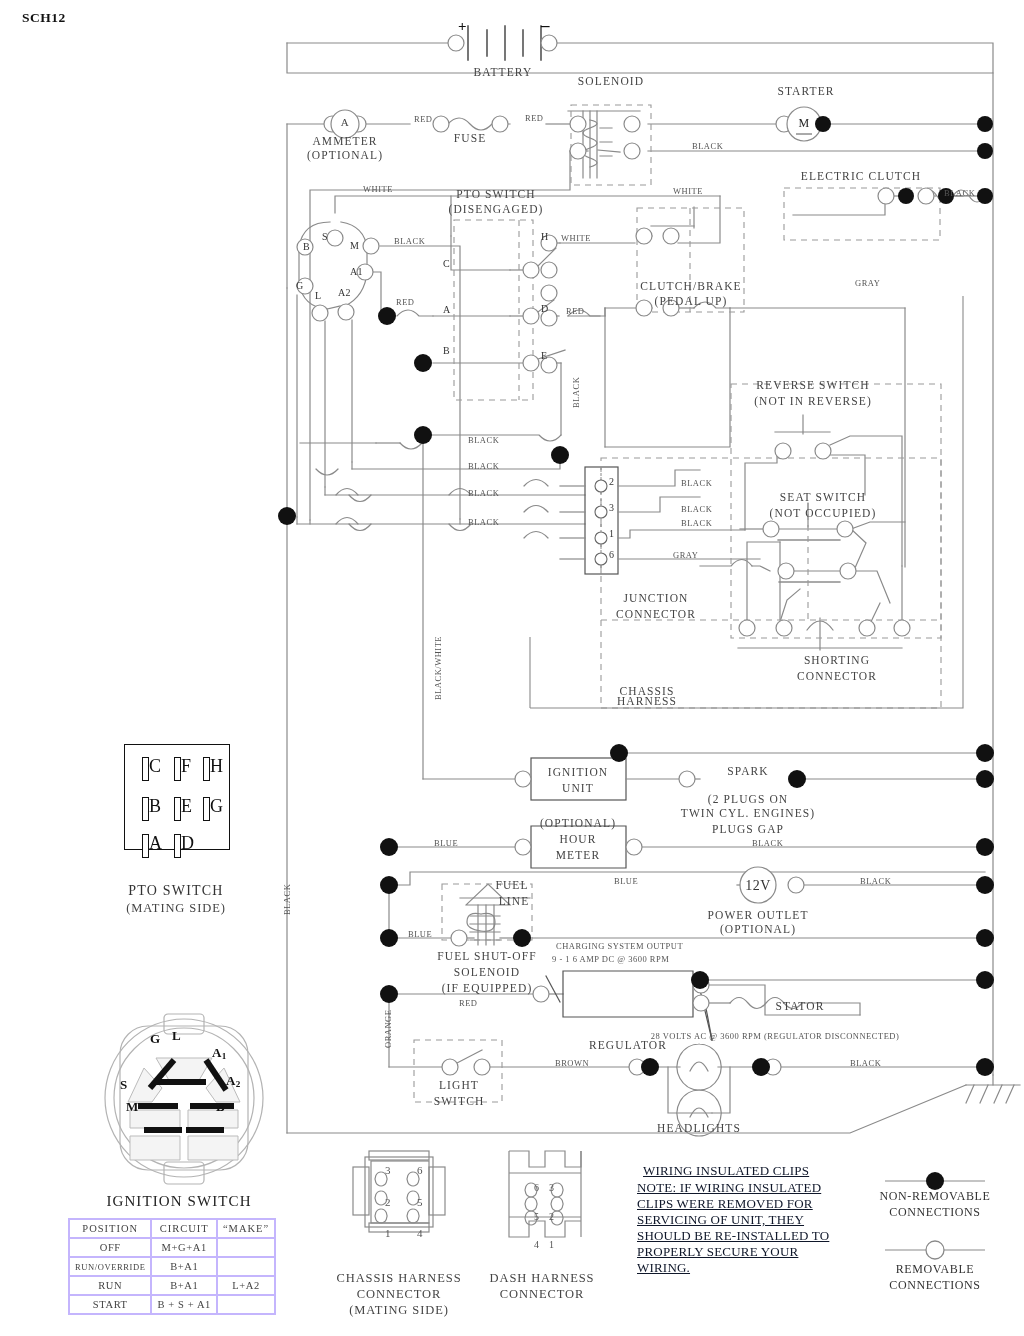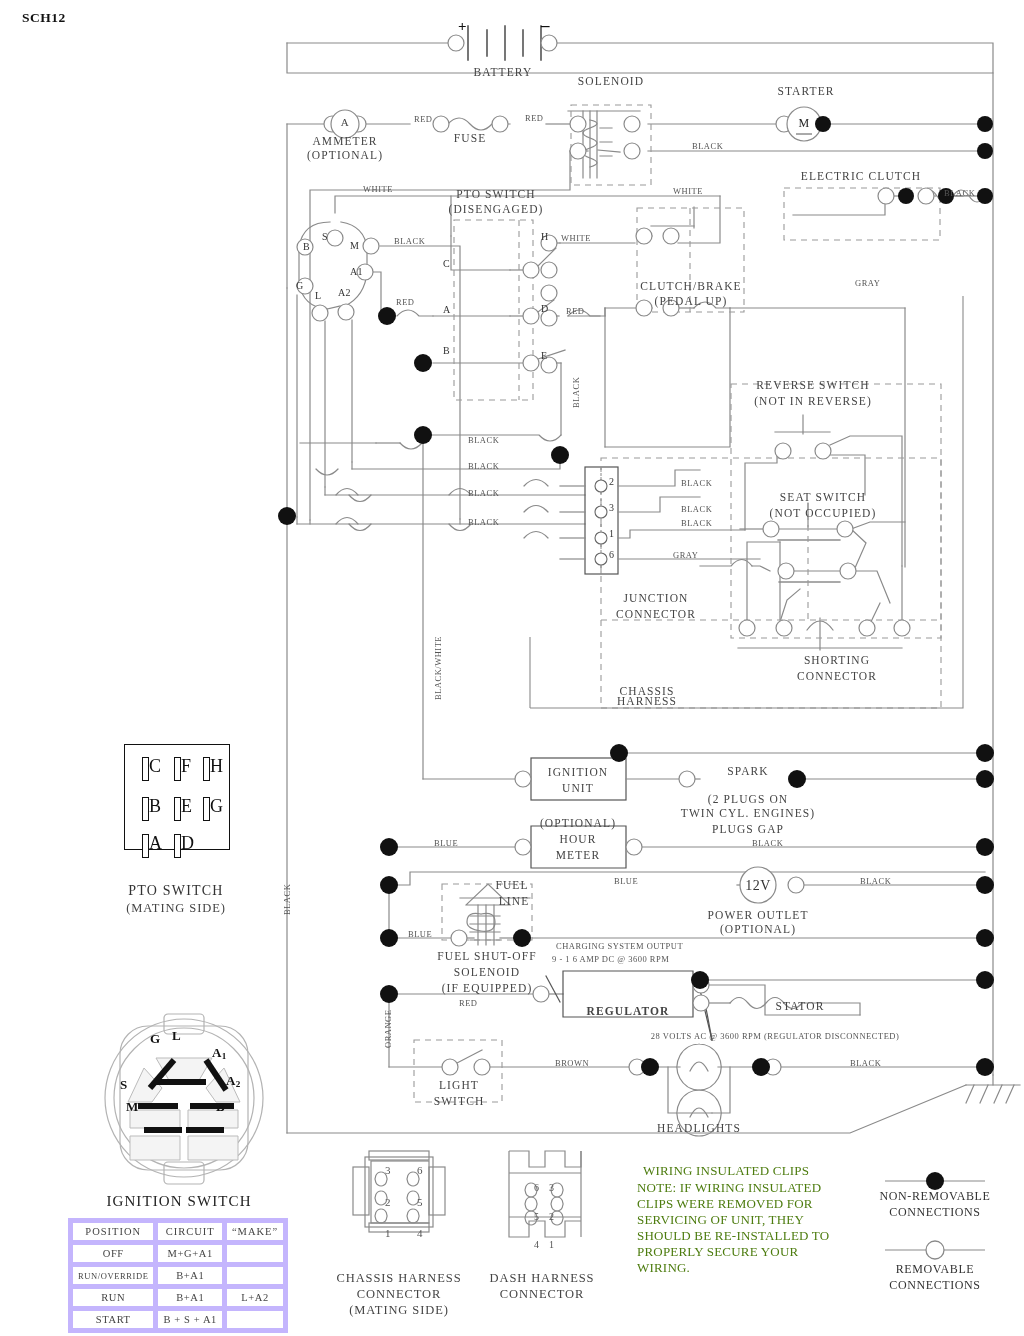--- a/index.html
+++ b/index.html
@@ -7,23 +7,23 @@
   #sheet{position:relative;width:1024px;height:1336px;background:#fff;overflow:hidden;}
   svg{position:absolute;left:0;top:0;}
   .lbl{position:absolute;font-family:"Liberation Serif",serif;color:#3a3a3a;white-space:nowrap;letter-spacing:.4px;}
   .wire-lbl{font-size:8.5px;color:#555;letter-spacing:.5px;}
   .comp-lbl{font-size:11.5px;color:#444;letter-spacing:1.1px;}
   .term{font-size:10px;color:#333;}
   .vert{transform:rotate(-90deg);transform-origin:left top;}
   .ctr{text-align:center;transform:translateX(-50%);}
   #sch{position:absolute;left:22px;top:10px;font-family:"Liberation Serif",serif;font-size:13.5px;color:#111;font-weight:bold;letter-spacing:.5px;}
   table.pos{position:absolute;border-collapse:collapse;font-family:"Liberation Serif",serif;font-size:10.5px;color:#444;}
-  table.pos td{border:5px solid #c4b5fd;padding:3px 5px;text-align:center;letter-spacing:.6px;}
+  table.pos td{border:2px solid #c4b5fd;padding:3px 5px;text-align:center;letter-spacing:.6px;}
   table.pos td.hdr{letter-spacing:1px;}
-  .note{position:absolute;font-family:"Liberation Serif",serif;font-size:13px;color:#4d7c0f;line-height:1.14;letter-spacing:.2px;}
+  .note{position:absolute;font-family:"Liberation Serif",serif;font-size:13px;color:#0f172a;line-height:1.14;letter-spacing:.2px;text-decoration:underline;}
   .legend-lbl{position:absolute;font-family:"Liberation Serif",serif;font-size:12px;color:#333;text-align:center;letter-spacing:.6px;line-height:1.15;}
   .ptoBox{position:absolute;border:1.6px solid #111;background:#fff;}
   .pin{position:absolute;font-family:"Liberation Serif",serif;font-size:18px;color:#111;}
   .pinbar{position:absolute;width:5px;background:#fff;border:1.3px solid #111;}
   .sub{font-size:.7em;vertical-align:-.25em;}
 </style>
 </head>
 <body>
 
 <div id="sheet">
@@ -489,21 +489,21 @@
 <div class="lbl wire-lbl" style="left:860px;top:876px;">BLACK</div>
 
 <div class="lbl wire-lbl" style="left:408px;top:929px;">BLUE</div>
 <div class="lbl comp-lbl ctr" style="left:487px;top:950px;">FUEL SHUT-OFF</div>
 <div class="lbl comp-lbl ctr" style="left:487px;top:966px;">SOLENOID</div>
 <div class="lbl comp-lbl ctr" style="left:487px;top:982px;">(IF EQUIPPED)</div>
 <div class="lbl wire-lbl" style="left:459px;top:998px;">RED</div>
 
 <div class="lbl wire-lbl" style="left:556px;top:941px;">CHARGING SYSTEM OUTPUT</div>
 <div class="lbl wire-lbl" style="left:552px;top:954px;">9 - 1 6 AMP DC @ 3600 RPM</div>
-<div class="lbl comp-lbl ctr" style="left:628px;top:1005px;font-weight:bold;">REGULATOR</div>
+<div class="lbl comp-lbl ctr" style="left:628px;top:1039px;">REGULATOR</div>
 <div class="lbl comp-lbl ctr" style="left:800px;top:1000px;">STATOR</div>
 <div class="lbl wire-lbl ctr" style="left:775px;top:1031px;">28 VOLTS AC @ 3600 RPM (REGULATOR DISCONNECTED)</div>
 
 <div class="lbl comp-lbl ctr" style="left:459px;top:1079px;">LIGHT</div>
 <div class="lbl comp-lbl ctr" style="left:459px;top:1095px;">SWITCH</div>
 <div class="lbl wire-lbl" style="left:555px;top:1058px;">BROWN</div>
 <div class="lbl wire-lbl" style="left:850px;top:1058px;">BLACK</div>
 <div class="lbl comp-lbl ctr" style="left:699px;top:1122px;">HEADLIGHTS</div>
 
 <div class="ptoBox" style="left:124px;top:744px;width:104px;height:104px;"></div>

